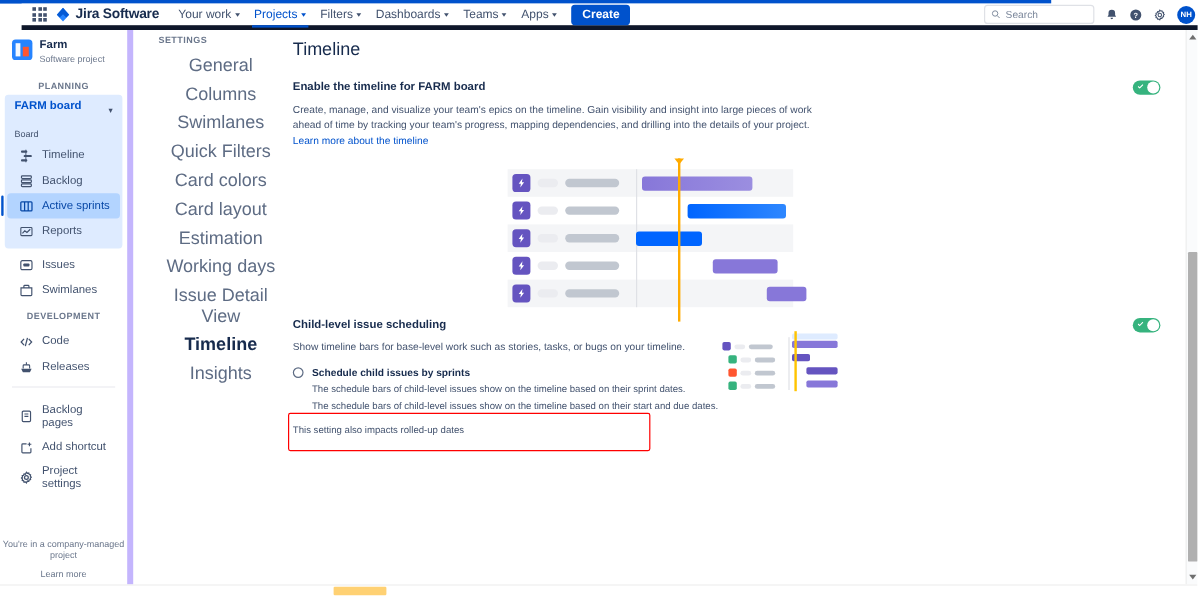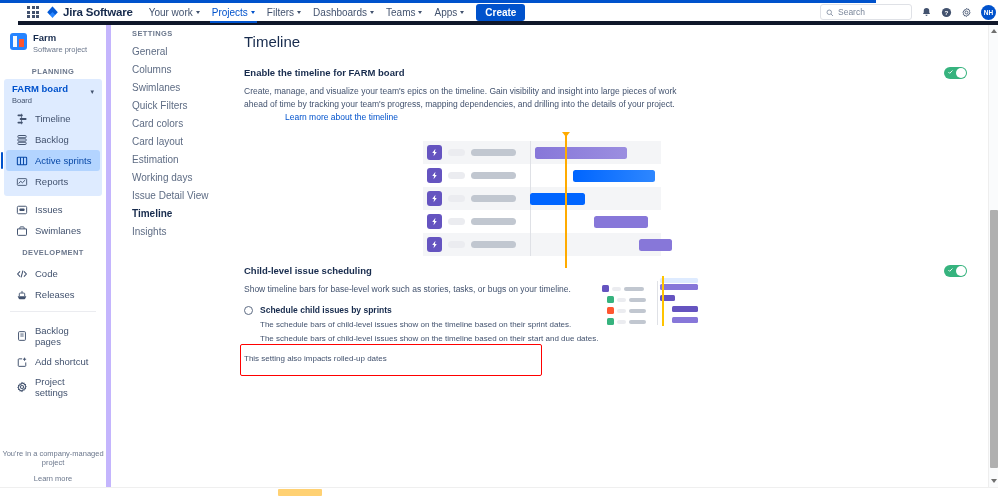--- a/index.html
+++ b/index.html
@@ -65,21 +65,21 @@
   .proj-head { display: flex; gap: 6px; padding: 8px 8px 6px 10px; align-items: flex-start; }
   .proj-ava { width: 17px; height: 17px; border-radius: 3px; background:#2684ff; position:relative; flex:none; overflow:hidden;}
   .proj-ava .b1{position:absolute;left:3px;top:3px;width:4px;height:11px;background:#fff;opacity:.95;}
   .proj-ava .b2{position:absolute;left:9px;top:6px;width:5px;height:8px;background:#ff5630;}
   .proj-name { font-size: 9.5px; font-weight: 600; color:#172b4d; line-height:1.1; }
   .proj-sub { font-size: 7.5px; color:#6b778c; margin-top:2px; }
   .sec-label { font-size: 7.5px; font-weight: 700; color:#6b778c; letter-spacing:.4px; padding: 7px 10px 3px 10px; text-align: center;}
   .board-block { background:#deebff; border-radius:3px; margin:0 4px; padding: 3px 0 4px 0;}
   .board-head { display:flex; align-items:flex-start; padding: 2px 8px 3px 8px; cursor:pointer;}
   .board-name { font-size:9.5px; font-weight:700; color:#0052cc; line-height:1.15;}
-  .board-sub { font-size:7.5px; color:#42526e; margin-top:1px;}
+  .board-sub { font-size:7.5px; color:#42526e; margin-top:12px;}
   .board-caret { margin-left:auto; color:#42526e; font-size:7px; padding-top:4px;}
   .nav-item {
     display:flex; align-items:center; gap:7px; padding:4px 8px 4px 9px; font-size:9.5px;
     color:#42526e; cursor:pointer; position:relative; border-radius:3px; margin: 0 2px;
   }
   .nav-item.sel { background:#b3d4ff; color:#0747a6; font-weight:500;}
   .nav-item.sel:before{content:"";position:absolute;left:-5px;top:2px;bottom:2px;width:2px;background:#0052cc;border-radius:1px;}
   .nav-icn { width:13px; height:13px; flex:none; display:flex; align-items:center; justify-content:center; color:#42526e;}
   .nav-item.sel .nav-icn { color:#0747a6; }
   .nav-group { padding: 3px 4px 0 4px; }
@@ -87,39 +87,39 @@
   .sb-footer { position:absolute; bottom: 14px; left:0; right:0; text-align:center; }
   .sb-footer .l1 { font-size:7.5px; color:#6b778c; }
   .sb-footer .l2 { font-size:7.5px; color:#6b778c; margin-top:7px; }
 
   
   .settingscol {
     position: absolute; top: 25px; left: 112px; width: 124px; height: 472px; background:#fff;
     padding-top: 4px;
   }
   .set-label { font-size: 7.5px; font-weight:700; color:#6b778c; letter-spacing:.4px; padding: 0 0 4px 20px;}
-  .set-item { font-size: 10px; color:#5e6c84; padding: 3.5px 0 3.5px 20px; cursor:pointer; }
+  .set-item { font-size: 15px; color:#5e6c84; padding: 3.5px 0 3.5px 20px; cursor:pointer;text-align:center; }
   .set-item.cur { color:#172b4d; font-weight:700; }
 
   
   .main {
     position:absolute; top:25px; left:236px; width:752px; height:472px; background:#fff;
     overflow:hidden; padding: 8px 0 0 6px;
   }
   .page-title { font-size:15px; font-weight:500; color:#172b4d; padding-left: 2px;}
   .section { position: relative; padding-left:2px; }
   .sec-row { display:flex; align-items:flex-start; }
   .sec-title { font-size: 9.5px; font-weight:700; color:#172b4d; }
   .toggle {
     width: 23px; height: 12px; border-radius: 7px; background:#36b37e; position: relative; flex:none; cursor:pointer;
   }
   .toggle .knob { position:absolute; right:1px; top:1px; width:10px; height:10px; border-radius:50%; background:#fff; }
   .toggle .chk { position:absolute; left:4px; top:3px; width:5px;height:4px; }
   .sec-desc { font-size: 8.5px; color:#42526e; line-height: 1.5; max-width: 452px; margin-top: 6px;}
-  .lnk { color:#0052cc; cursor:pointer;margin-left:41px; }
+  .lnk { color:#0052cc; cursor:pointer; }
 
   
   .illu-big { position:absolute; left:85px; top:0; width:248px; height:135px; }
   .il-row { position:absolute; left:10px; width:238px; height:23px; display:flex; align-items:center; gap:6px; padding-left:4px;}
   .il-row.alt { background:#f4f5f7; }
   .ep-icon { width:15px;height:15px;border-radius:3px;background:#6554c0;display:flex;align-items:center;justify-content:center;flex:none;}
   .ph-sm { width:17px;height:7px;border-radius:4px;background:#ebecf0;}
   .ph-lg { width:45px;height:7px;border-radius:4px;background:#c1c7d0;}
   .vline { position:absolute; left:116px; top:4px; bottom:10px; width:1px; background:#dfe1e6; }
   .gbar { position:absolute; height:12px; border-radius:2.5px; }

